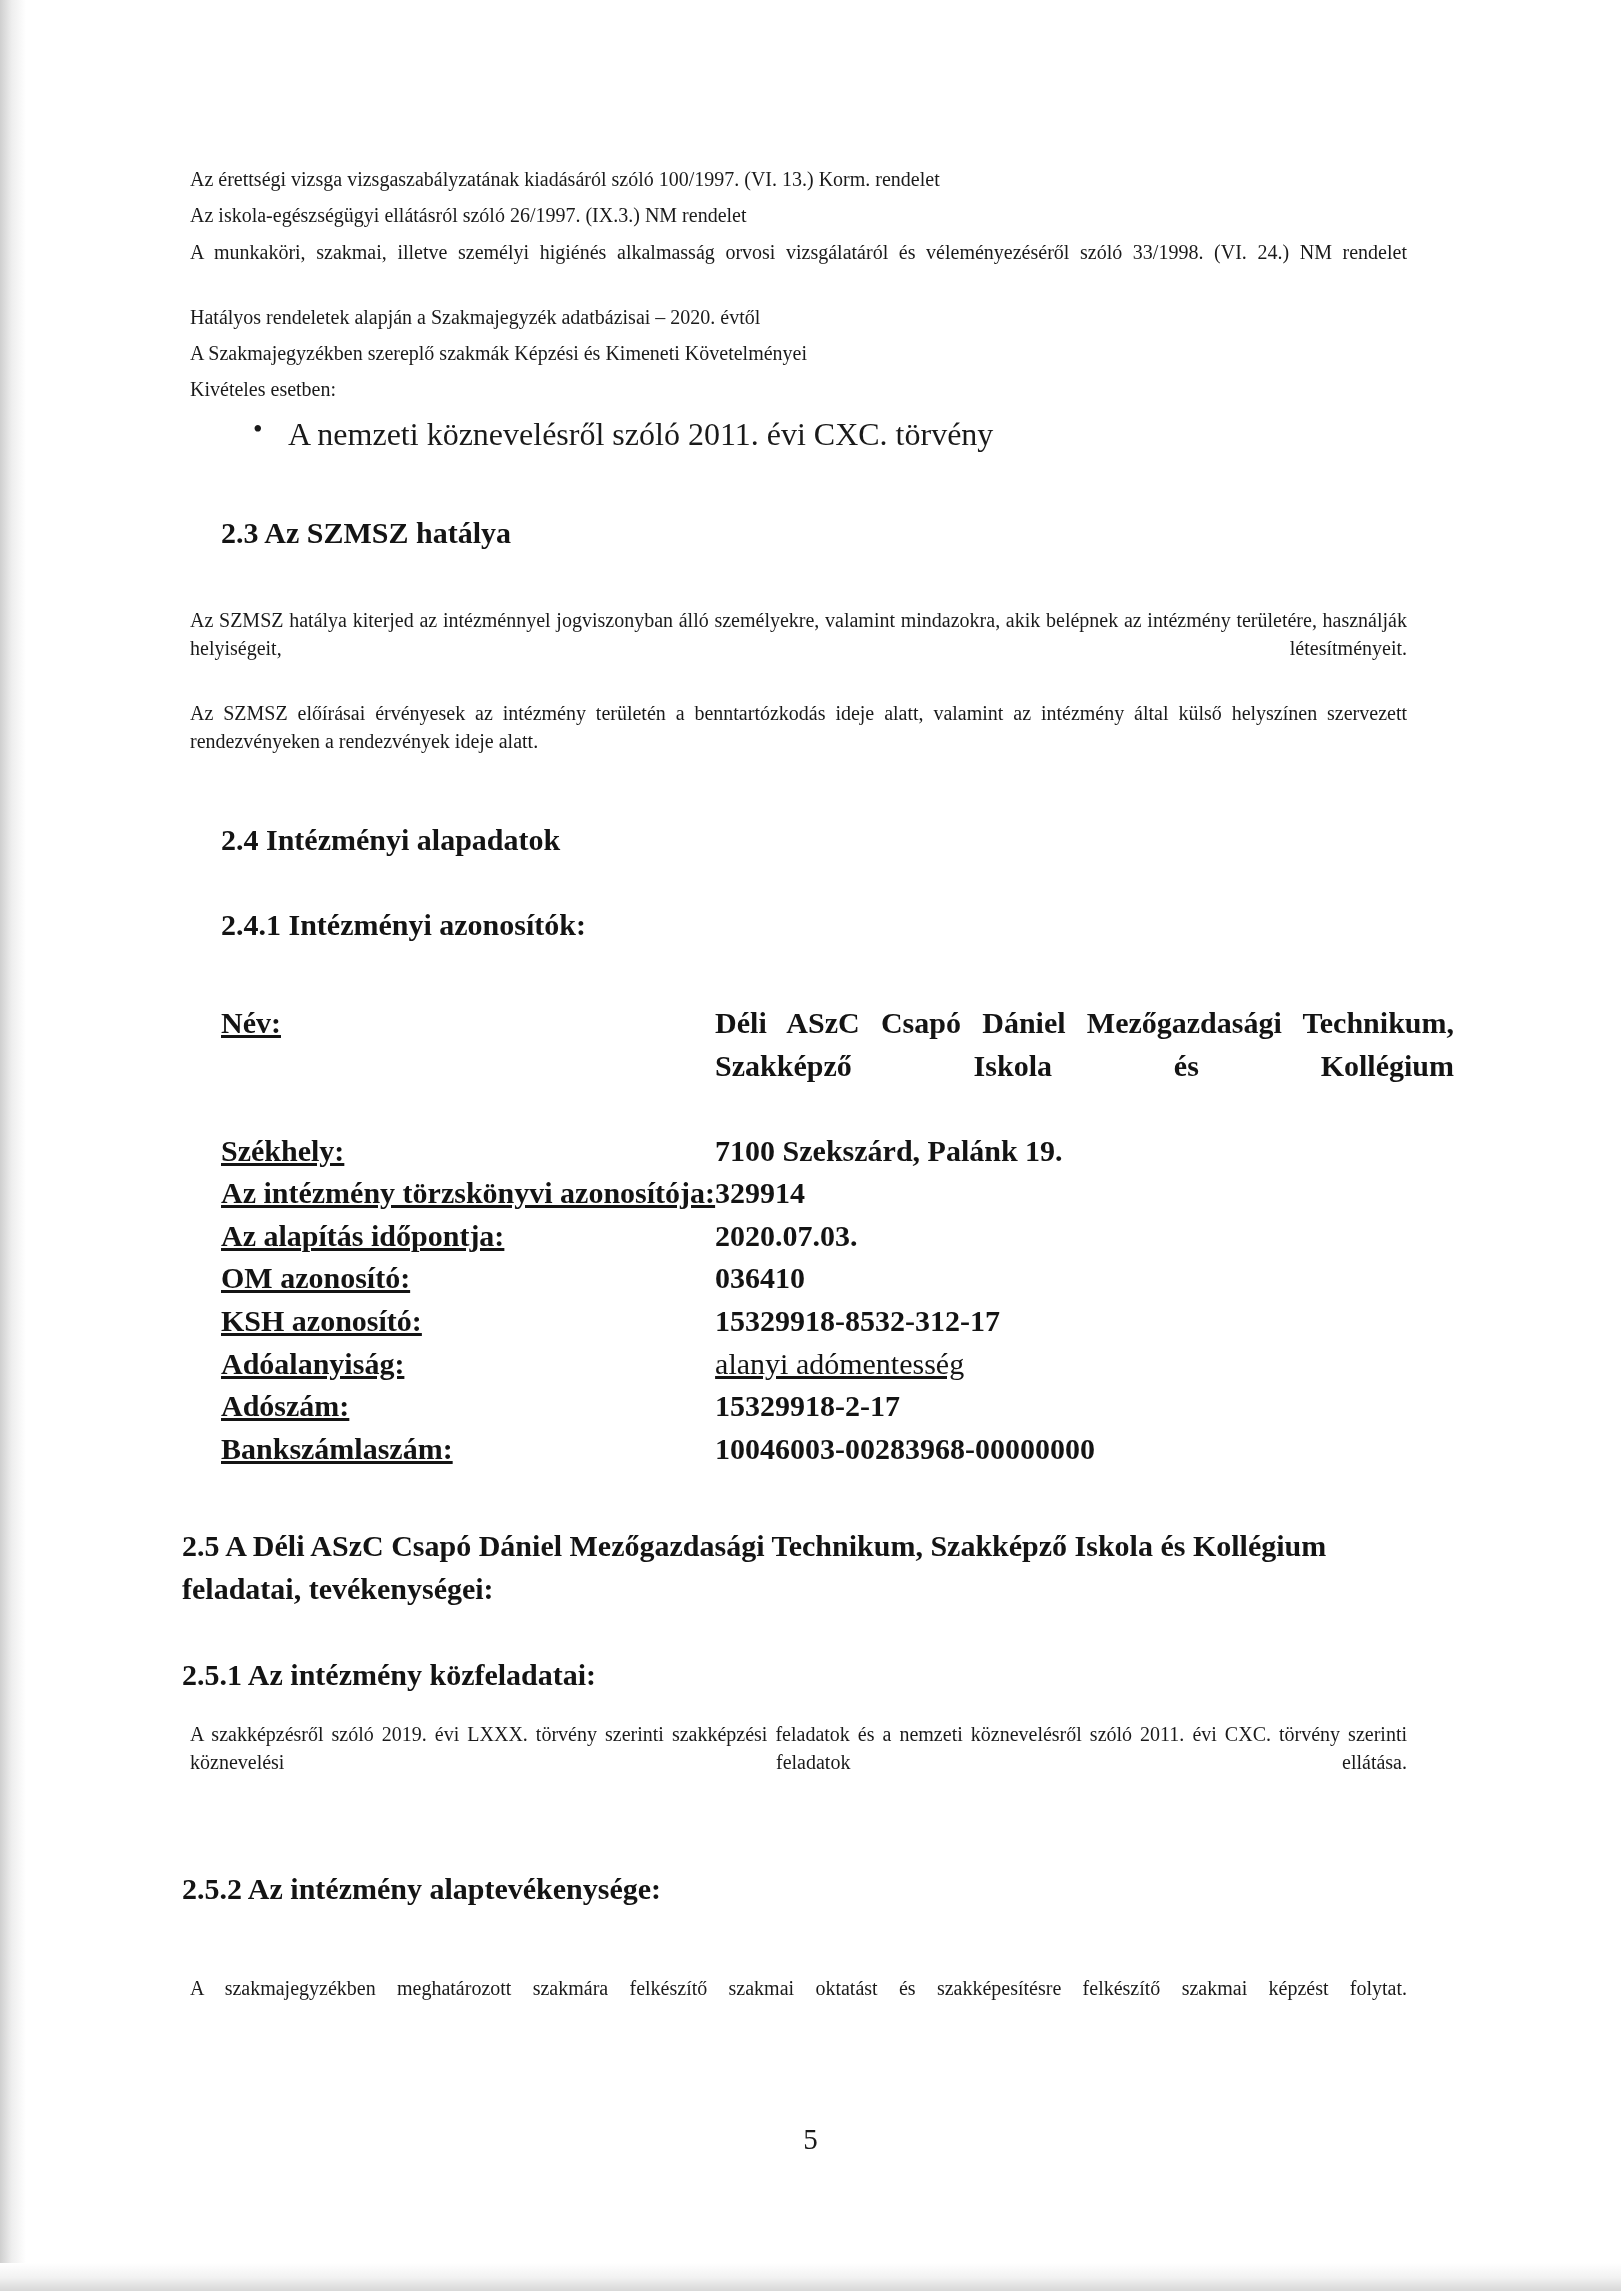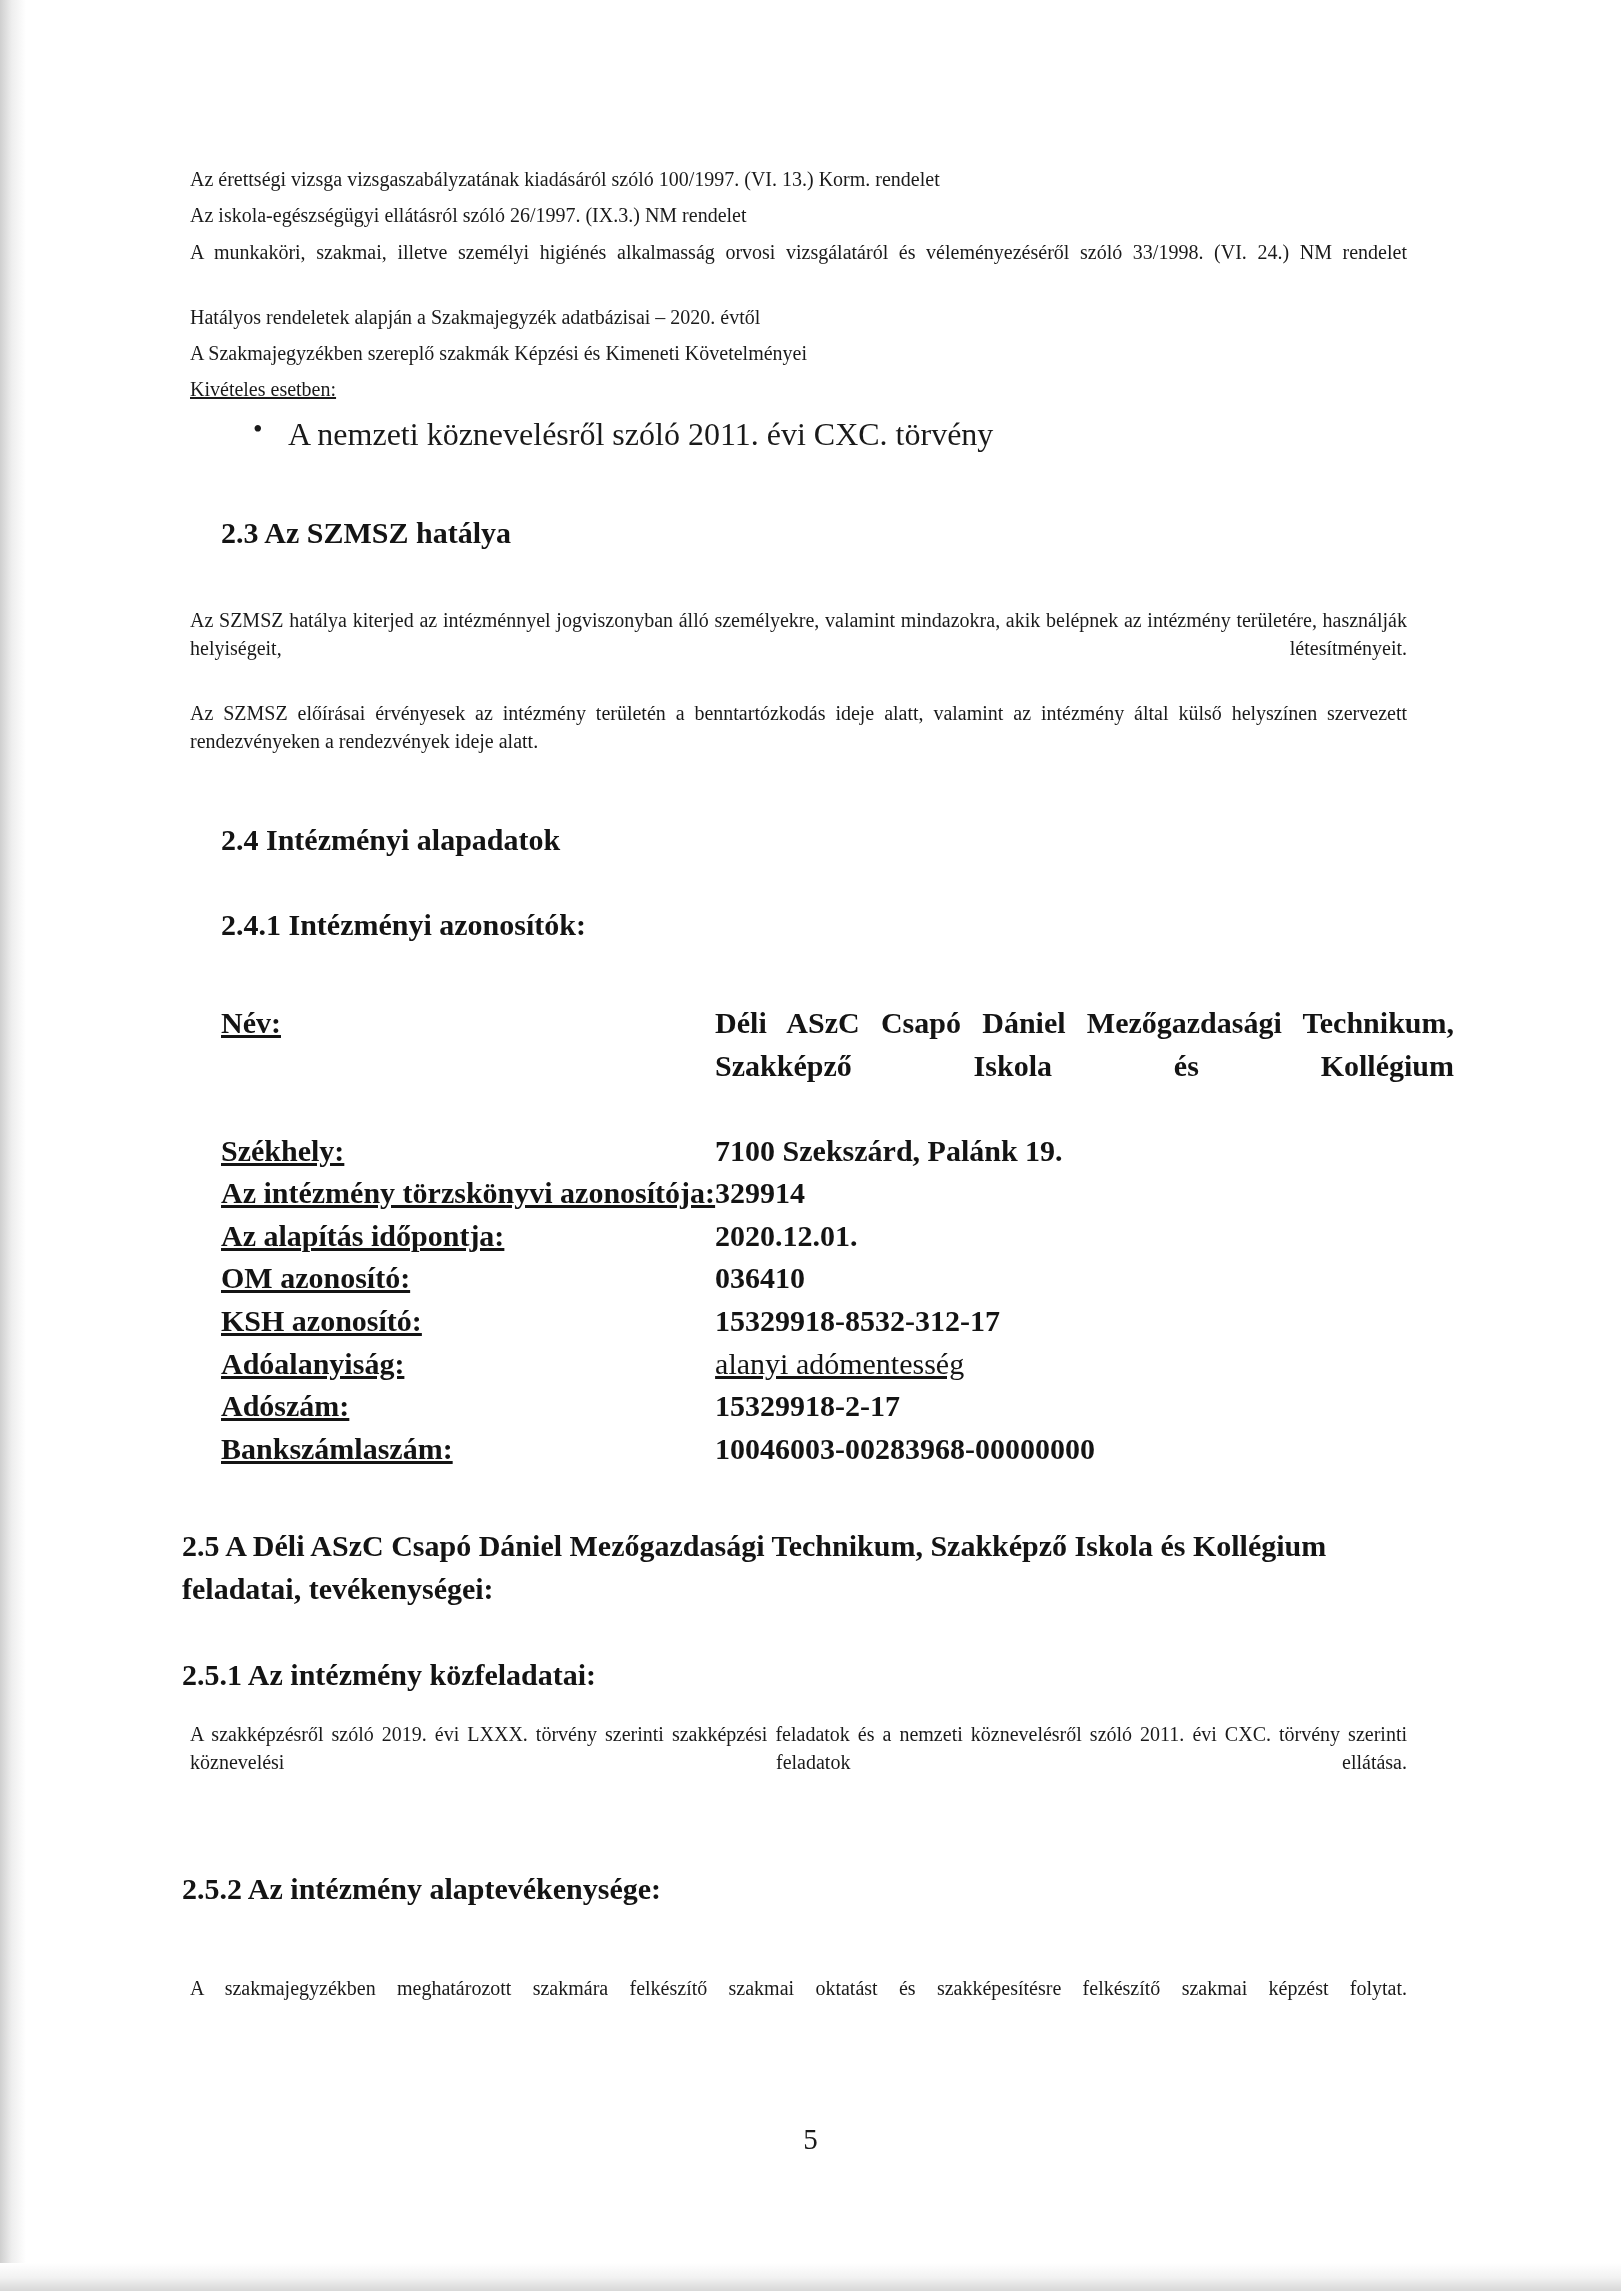--- a/index.html
+++ b/index.html
@@ -56,21 +56,20 @@
   }
   .just-all:after {
     content: "";
     display: inline-block;
     width: 100%;
   }
   .law-list .line {
     text-align: justify;
   }
   .underline {
-    text-decoration: underline;
   }
   ul.bullets {
     margin: 5.9px 0 0 0;
     padding: 0 0 0 106px;
     list-style: none;
   }
   ul.bullets li {
     position: relative;
     font-size: 32px;
     line-height: 1.42;
@@ -199,21 +198,21 @@
         <tr>
           <td class="idlabel">Székhely:</td>
           <td class="idvalue">7100 Szekszárd, Palánk 19.</td>
         </tr>
         <tr>
           <td class="idlabel">Az intézmény törzskönyvi azonosítója:</td>
           <td class="idvalue">329914</td>
         </tr>
         <tr>
           <td class="idlabel">Az alapítás időpontja:</td>
-          <td class="idvalue">2020.12.01.</td>
+          <td class="idvalue">2020.07.03.</td>
         </tr>
         <tr>
           <td class="idlabel">OM azonosító:</td>
           <td class="idvalue">036410</td>
         </tr>
         <tr>
           <td class="idlabel">KSH azonosító:</td>
           <td class="idvalue">15329918-8532-312-17</td>
         </tr>
         <tr>

